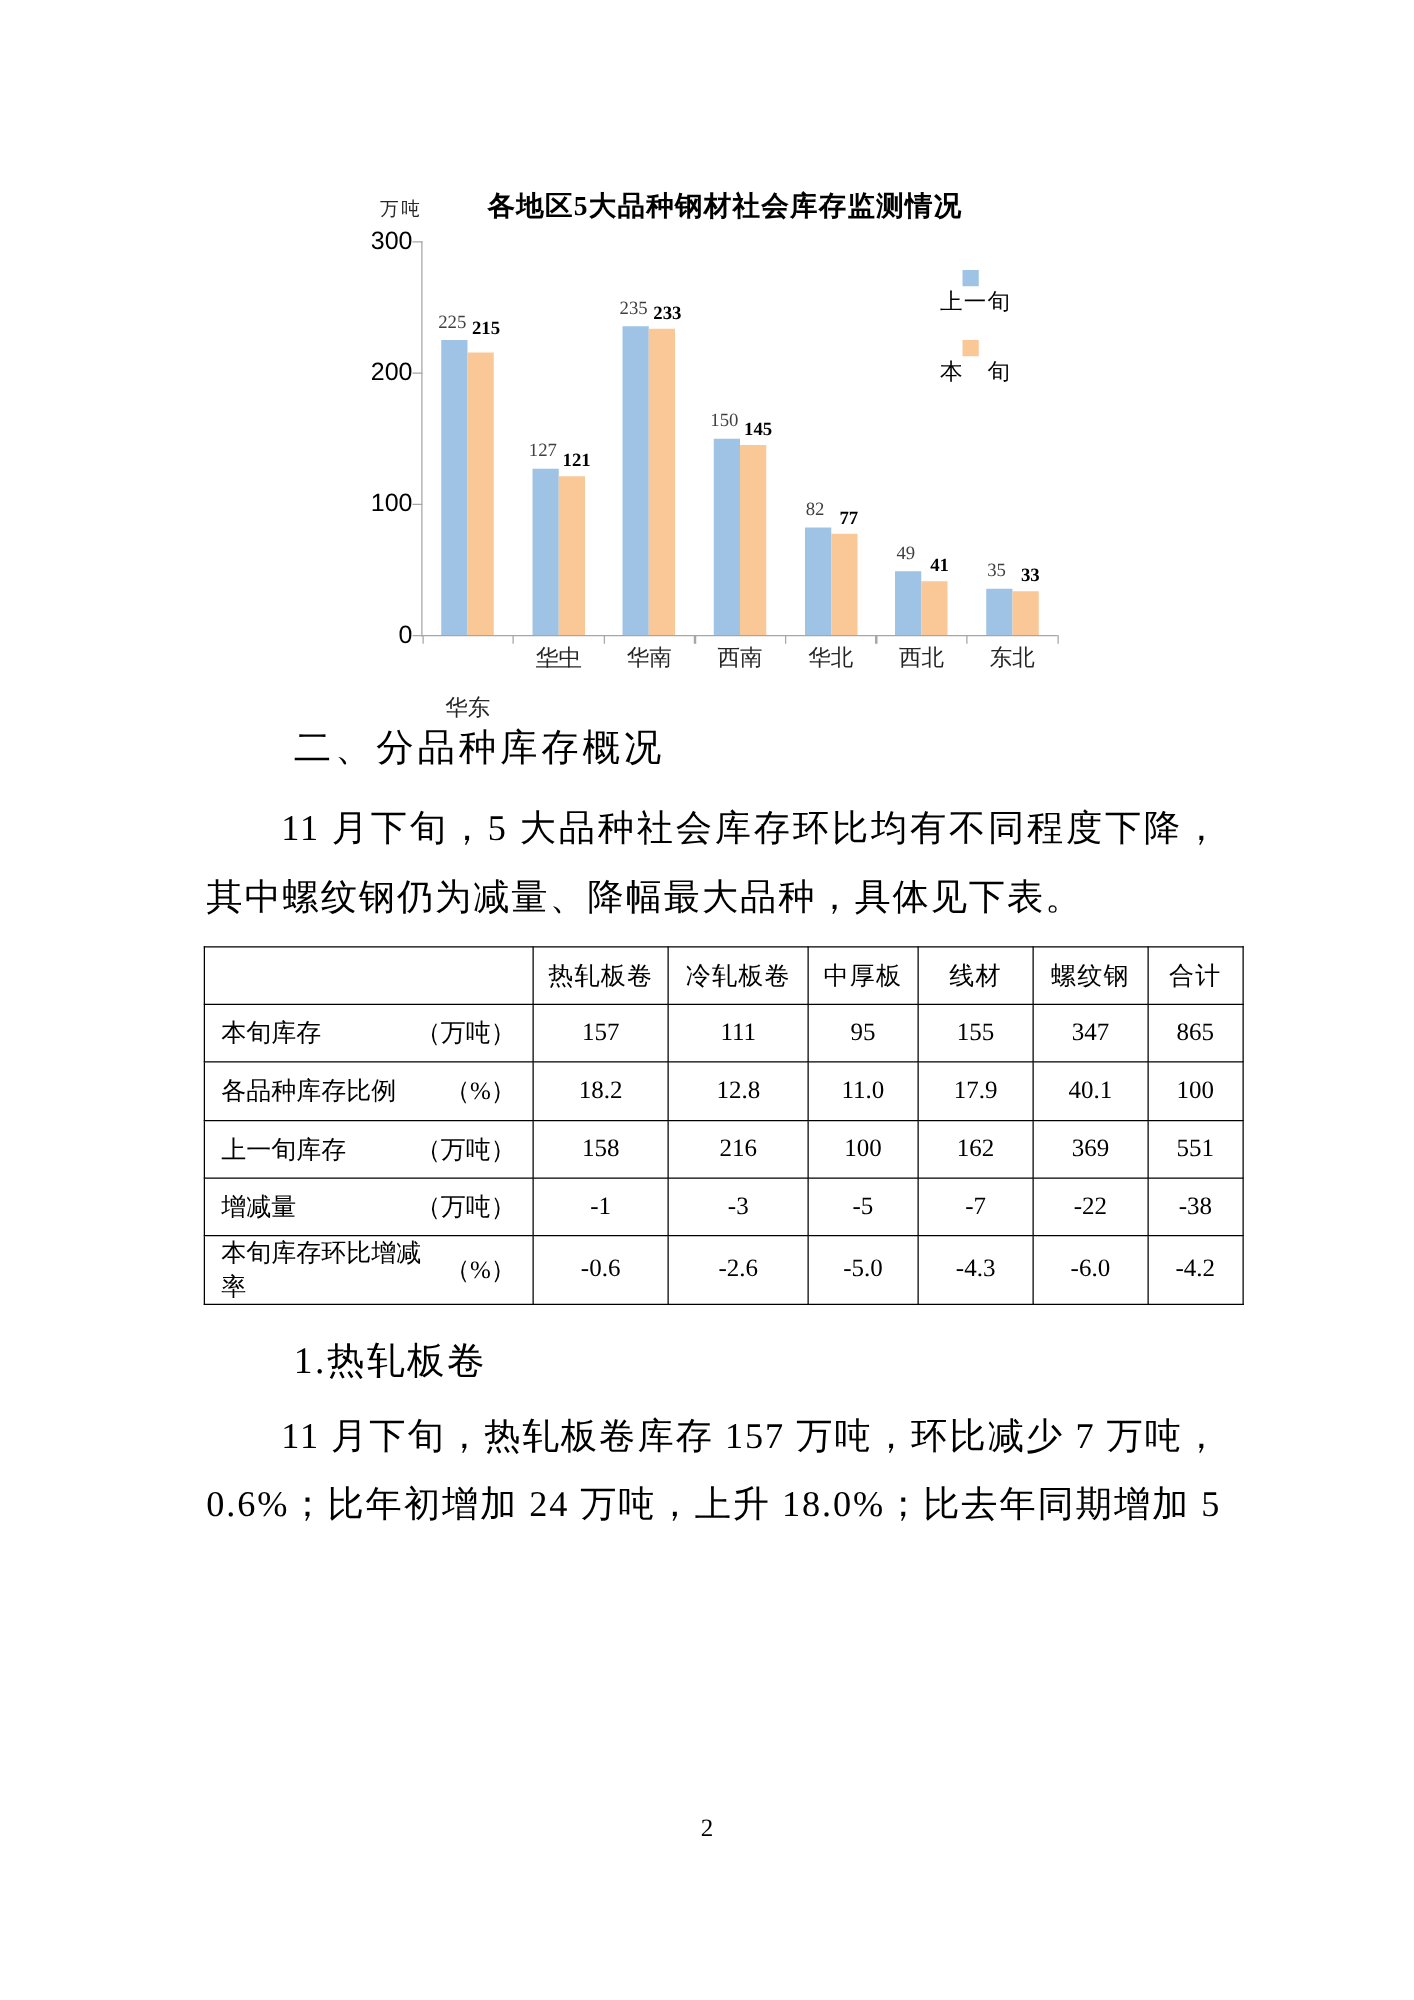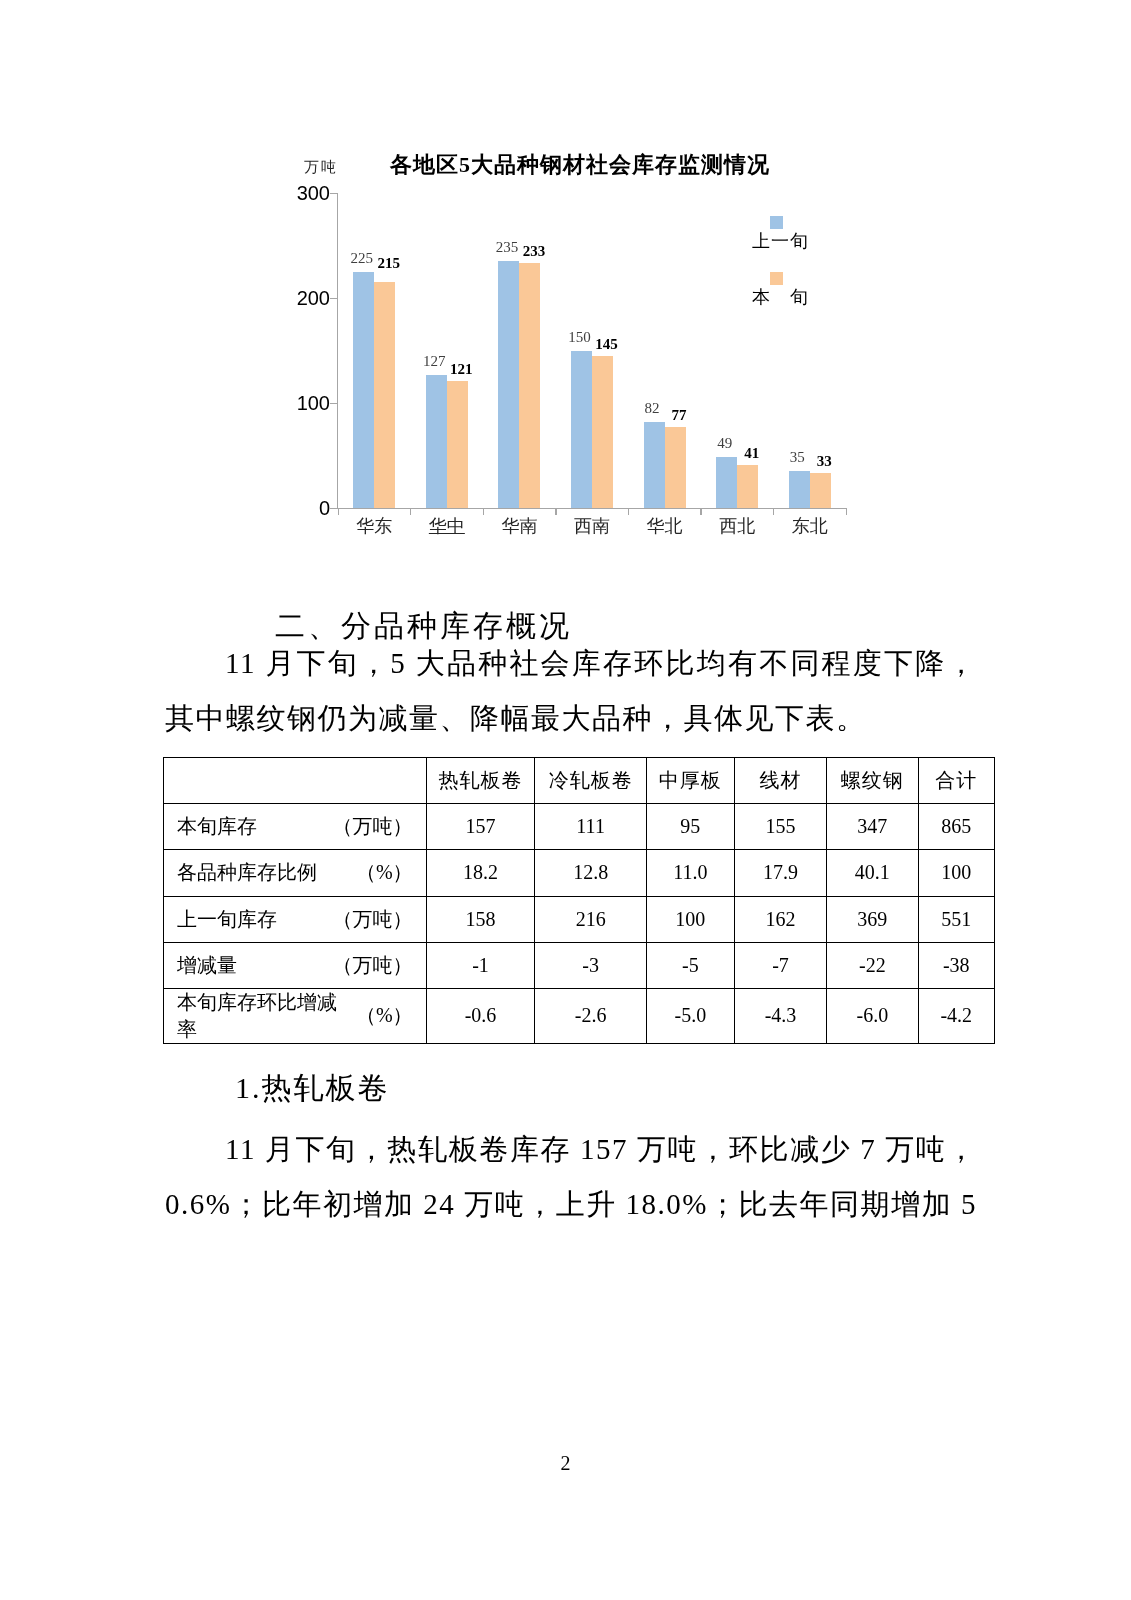--- a/index.html
+++ b/index.html
@@ -66,21 +66,21 @@
         <div class="tickmark" style="top: 315px; height: 7px; width: 1.3px; left: 144.643px;"></div>
         <div class="tickmark" style="top: 315px; height: 7px; width: 1.3px; left: 217.214px;"></div>
         <div class="tickmark" style="top: 315px; height: 7px; width: 1.3px; left: 289.786px;"></div>
         <div class="tickmark" style="top: 315px; height: 7px; width: 1.3px; left: 362.357px;"></div>
         <div class="tickmark" style="top: 315px; height: 7px; width: 1.3px; left: 434.929px;"></div>
         <div class="tickmark" style="top: 315px; height: 7px; width: 1.3px; left: 507.5px;"></div>
         <div class="bar" style="left: 15.2857px; height: 236.25px; background: rgb(159, 195, 229);"></div>
         <div class="val-label val-s0" style="left: 0.785714px; top: 55.75px;">225</div>
         <div class="bar" style="left: 36.2857px; height: 225.75px; background: rgb(250, 200, 151);"></div>
         <div class="val-label val-s1" style="left: 27.7857px; top: 61px;">215</div>
-        <div class="cat-label" style="left: 0px; width: 72.5714px;">华东</div>
+        <div class="cat-label" style="left: 0px; width: 72.5714px; margin-top: 40px;">华东</div>
         <div class="bar" style="left: 87.8571px; height: 133.35px; background: rgb(159, 195, 229);"></div>
         <div class="val-label val-s0" style="left: 73.3571px; top: 158.65px;">127</div>
         <div class="bar" style="left: 108.857px; height: 127.05px; background: rgb(250, 200, 151);"></div>
         <div class="val-label val-s1" style="left: 100.357px; top: 166.95px;">121</div>
         <div class="cat-label" style="left: 72.5714px; width: 72.5714px; text-decoration: underline;">华中</div>
         <div class="bar" style="left: 160.429px; height: 246.75px; background: rgb(159, 195, 229);"></div>
         <div class="val-label val-s0" style="left: 145.929px; top: 45.25px;">235</div>
         <div class="bar" style="left: 181.429px; height: 244.65px; background: rgb(250, 200, 151);"></div>
         <div class="val-label val-s1" style="left: 172.929px; top: 49.35px;">233</div>
         <div class="cat-label" style="left: 145.143px; width: 72.5714px;">华南</div>
@@ -110,21 +110,21 @@
           <span class="legend-swatch" style="background: rgb(159, 195, 229);"></span>
           <span>上一旬</span>
         </div>
         <div class="legend-row">
           <span class="legend-swatch" style="background: rgb(250, 200, 151);"></span>
           <span>本　旬</span>
         </div>
       </div>
   </div>
 
-  <div class="heading" style="top:606px;margin-left:40px;">二、分品种库存概况</div>
+  <div class="heading" style="top:578px;">二、分品种库存概况</div>
 
   <div class="para" style="top:636px;">
     <div class="pline jline indent">11 月下旬，5 大品种社会库存环比均有不同程度下降，</div>
     <div class="pline">其中螺纹钢仍为减量、降幅最大品种，具体见下表。</div>
   </div>
 
   <div class="tbl-wrap">
     <table id="data-table">
         <colgroup>
           <col style="width: 31.6%;">

